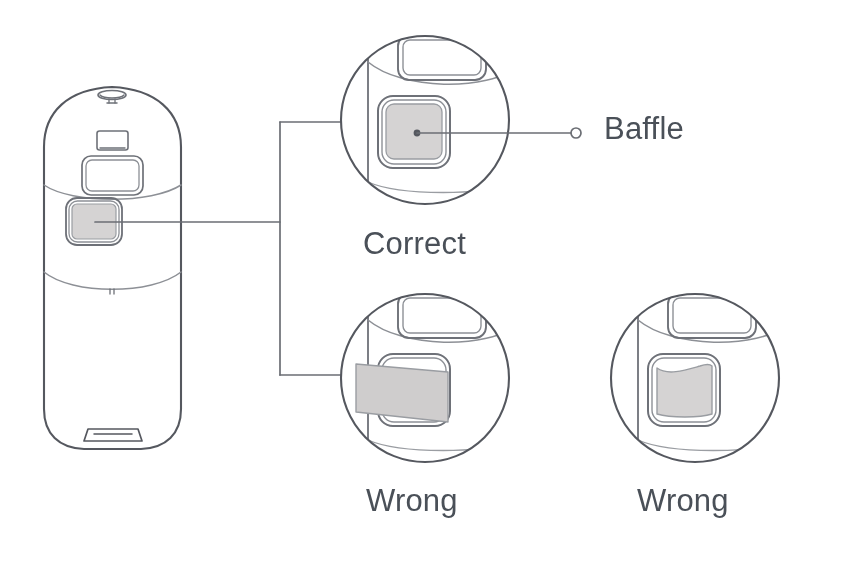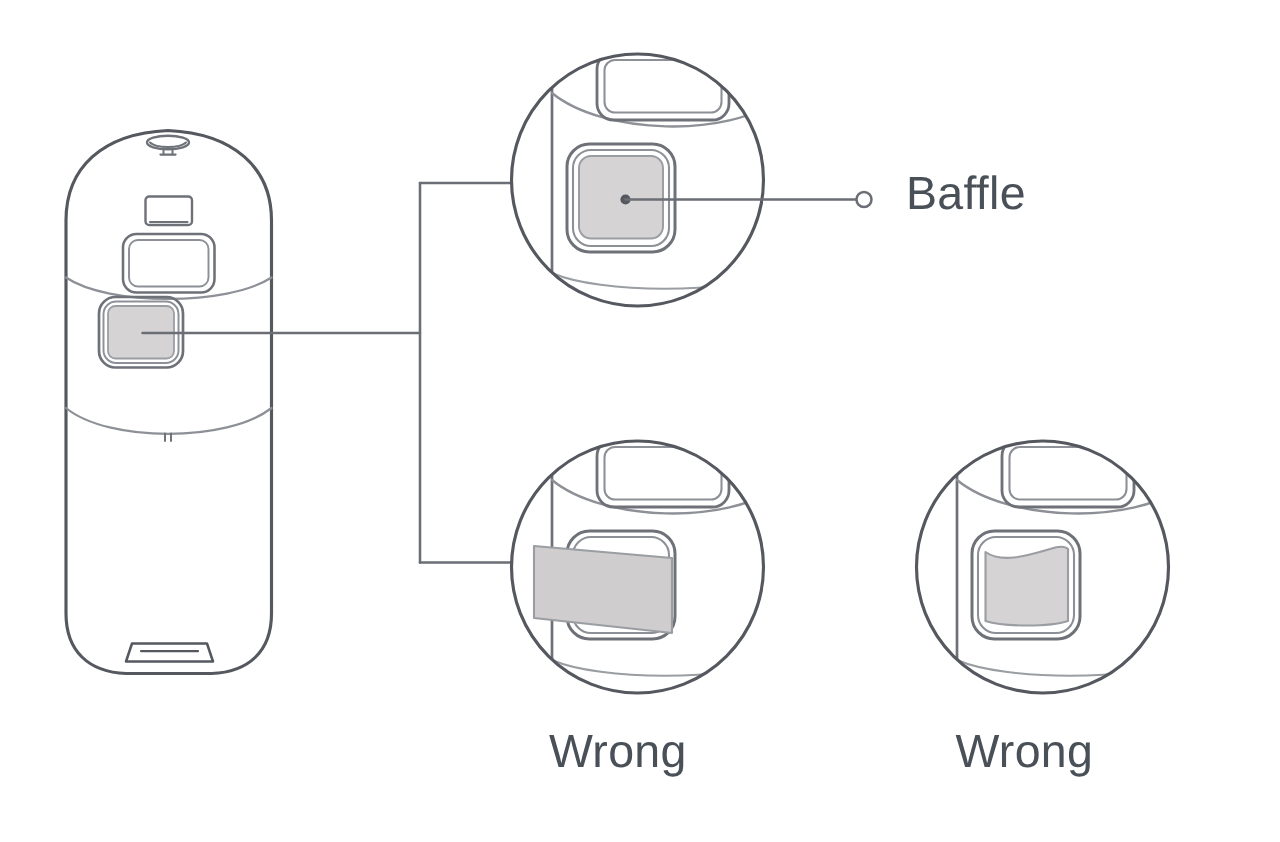--- a/index.html
+++ b/index.html
@@ -204,18 +204,19 @@
           <path d="M 638 440 C 670 454, 756 454, 789 440" stroke="#9a9da2" stroke-width="1.3"></path>
         </g>
         <circle cx="695" cy="378" r="84" fill="none" stroke="#55585f" stroke-width="2.1"></circle>
       </g>
 
     </g>
   </svg>
 
   <div class="cap-label" id="label-baffle">Baffle</div>
 
+  <div class="cap-label" id="label-correct">Correct</div>
 
   <div class="cap-label" id="label-wrong-1">Wrong</div>
 
   <div class="cap-label" id="label-wrong-2">Wrong</div>
 
 </div>
 
 </body></html>

